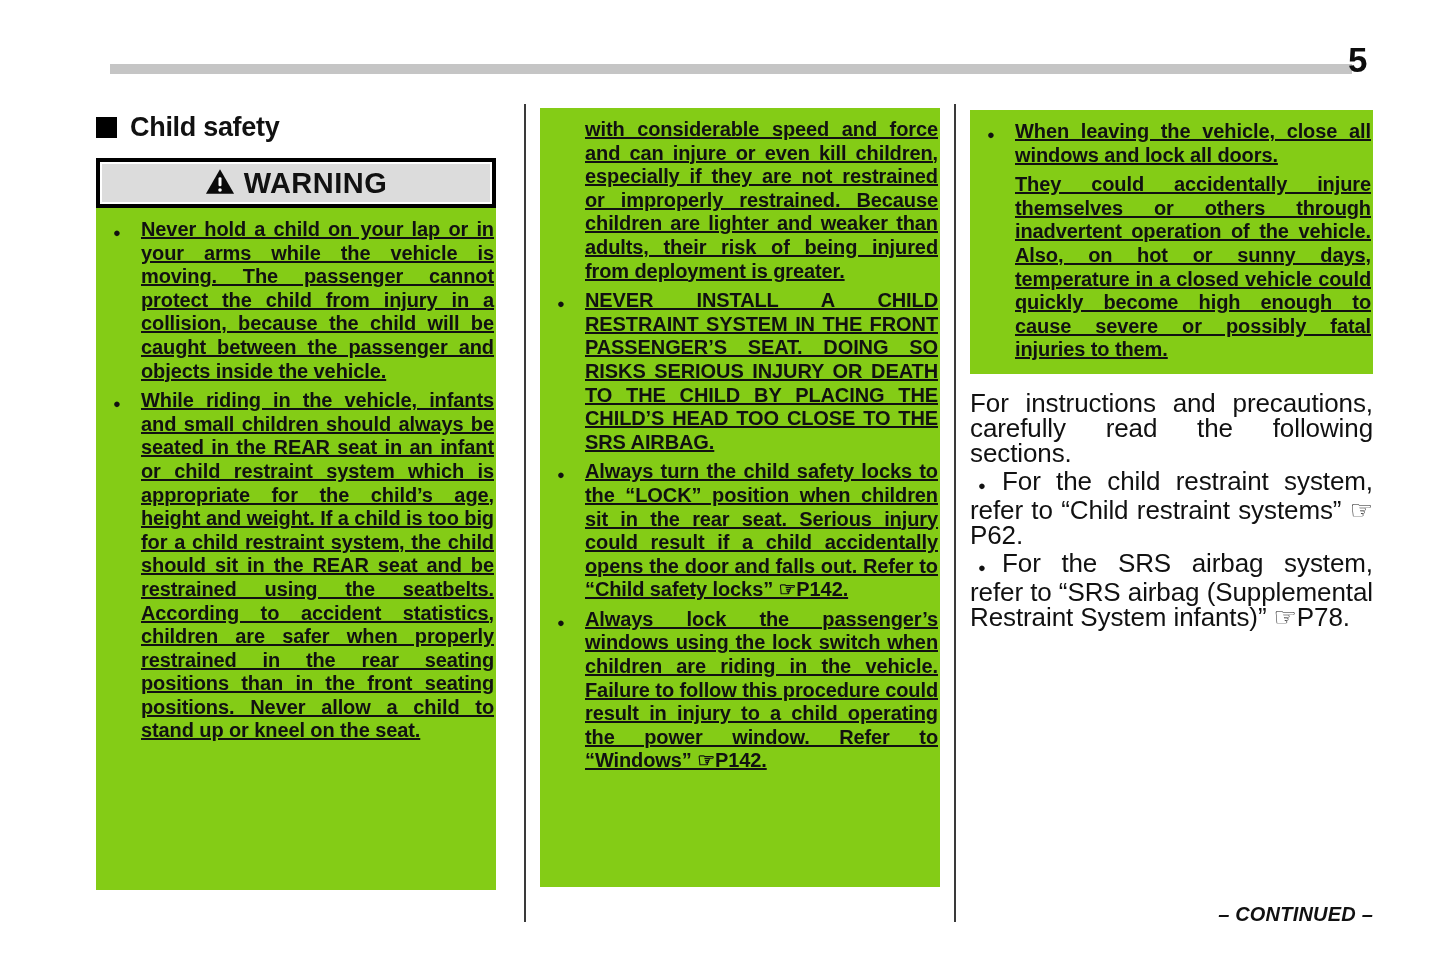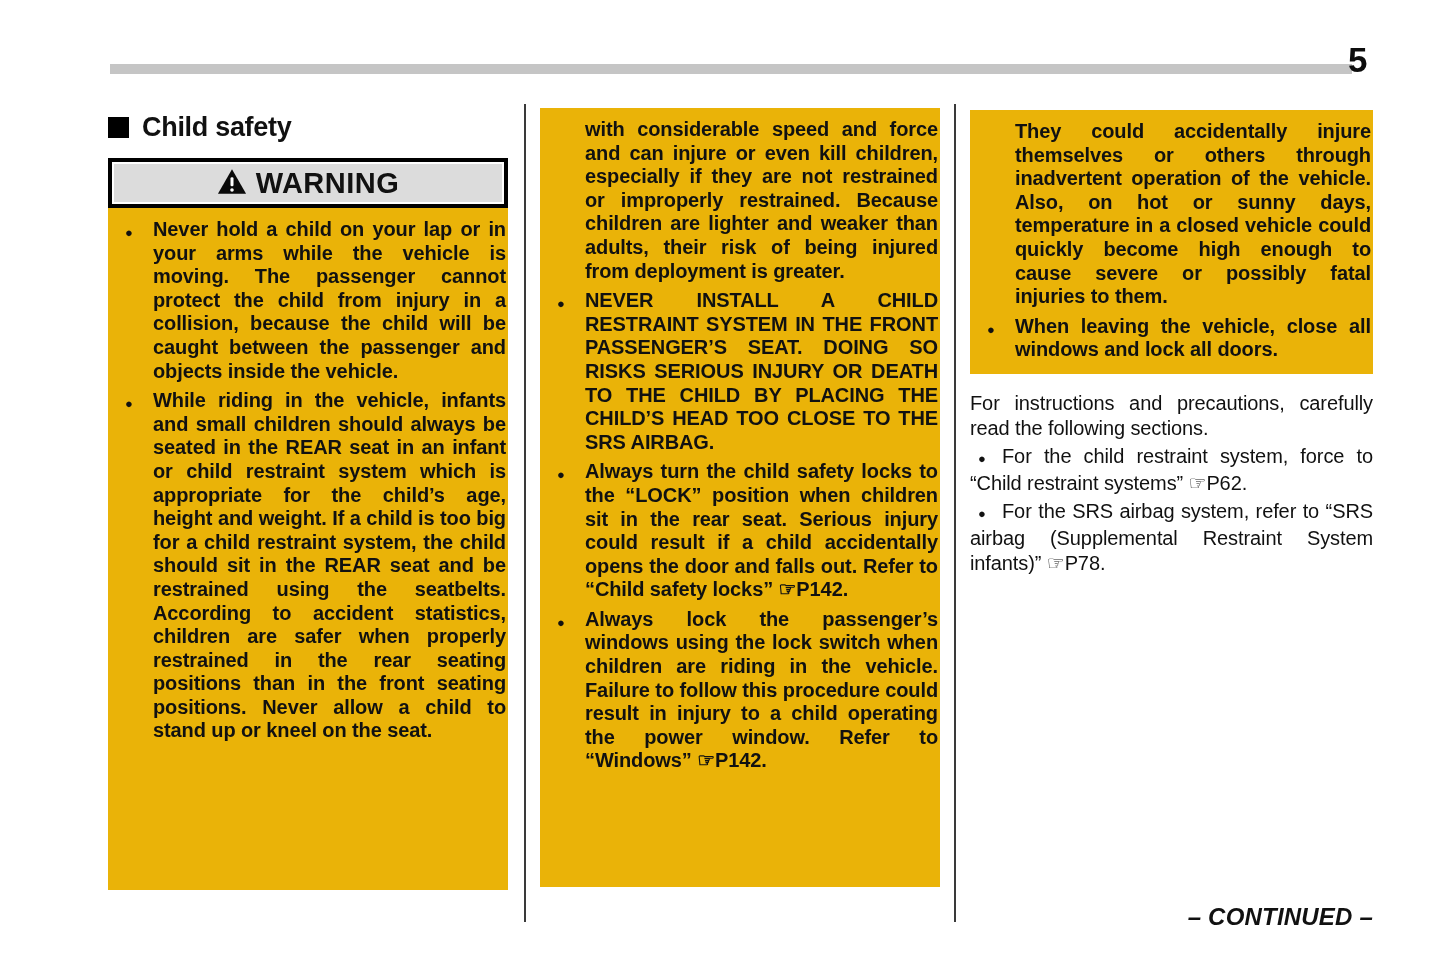--- a/index.html
+++ b/index.html
@@ -9,48 +9,48 @@
     -webkit-font-smoothing:antialiased;
   }
   .topbar{position:absolute;left:110px;top:64px;width:1242px;height:10px;background:#c5c5c5;}
   .pagenum{position:absolute;left:1348px;top:40px;font-size:35px;font-weight:bold;color:#0d0d0d;}
 
   .vdivider{position:absolute;top:104px;height:818px;width:2px;background:#3a3a3a;}
   #divider-1{left:524px;}
   #divider-2{left:954px;}
 
   .col{position:absolute;width:400px;}
-  #col-left{left:108px;top:112px;}
+  #col-left{left:96px;top:112px;}
   #col-mid{left:540px;top:108px;}
   #col-right{left:970px;top:110px;width:403px;}
 
   .section-heading{display:flex;align-items:center;gap:13px;font-size:27px;font-weight:bold;letter-spacing:-0.3px;}
   .section-square{width:21px;height:21px;background:#000;flex:0 0 auto;}
 
   .warnbox{margin-top:15px;border:4px solid #000;background:#fff;padding:2px;box-sizing:border-box;}
   .warnbox-inner{background:#dcdcdc;height:38px;display:flex;align-items:center;justify-content:center;gap:9px;
     font-size:29px;font-weight:bold;letter-spacing:0.5px;}
   .warn-tri{display:block;margin-top:-3px;}
 
-  .graybox{background:#eab308;box-sizing:border-box;padding:10px 2px 12px 0;}
+  .graybox{background:#84cc16;box-sizing:border-box;padding:10px 2px 12px 0;text-decoration:underline;}
   #col-left .graybox{margin-top:0;min-height:682px;}
   #col-mid .graybox{min-height:779px;}
   #col-right .graybox{min-height:264px;}
 
   .wpar{font-size:20px;font-weight:bold;line-height:23.6px;text-align:justify;
     margin:0 0 6px 0;padding-left:45px;position:relative;letter-spacing:-0.1px;}
   .wpar:last-child{margin-bottom:0;}
   .wbullet::before{content:"\25CF";position:absolute;left:17px;top:3px;font-size:13px;}
 
-  .bodytext{margin-top:17px;font-size:20px;line-height:25px;text-align:justify;letter-spacing:-0.1px;}
+  .bodytext{margin-top:17px;font-size:26px;line-height:25px;text-align:justify;letter-spacing:-0.1px;}
   .bodytext p{margin:0 0 3px 0;}
   .body-bullet::before{content:"\25CF";display:inline-block;box-sizing:border-box;width:32px;padding-left:8px;font-size:13px;}
 
   .footer{position:absolute;left:1150px;top:903px;width:223px;text-align:right;
-    font-size:24px;font-weight:bold;font-style:italic;letter-spacing:0.2px;}
+    font-size:20px;font-weight:bold;font-style:italic;letter-spacing:0.2px;}
 </style>
 </head>
 <body>
 
 <div class="topbar"></div>
 <div class="pagenum">5</div>
 
 <div class="vdivider" id="divider-1"></div>
 <div class="vdivider" id="divider-2"></div>
 
@@ -81,24 +81,24 @@
   <div class="graybox">
     <p class="wpar">with considerable speed and force and can injure or even kill children, especially if they are not restrained or improperly restrained. Because children are lighter and weaker than adults, their risk of being injured from deployment is greater.</p>
     <p class="wpar wbullet">NEVER INSTALL A CHILD RESTRAINT SYSTEM IN THE FRONT PASSENGER’S SEAT. DOING SO RISKS SERIOUS INJURY OR DEATH TO THE CHILD BY PLACING THE CHILD’S HEAD TOO CLOSE TO THE SRS AIRBAG.</p>
     <p class="wpar wbullet">Always turn the child safety locks to the “LOCK” position when children sit in the rear seat. Serious injury could result if a child accidentally opens the door and falls out. Refer to “Child safety locks” ☞P142.</p>
     <p class="wpar wbullet">Always lock the passenger’s windows using the lock switch when children are riding in the vehicle. Failure to follow this procedure could result in injury to a child operating the power window. Refer to “Windows” ☞P142.</p>
   </div>
 </div>
 
 <div class="col" id="col-right">
   <div class="graybox">
+    <p class="wpar wbullet">When leaving the vehicle, close all windows and lock all doors.</p>
     <p class="wpar">They could accidentally injure themselves or others through inadvertent operation of the vehicle. Also, on hot or sunny days, temperature in a closed vehicle could quickly become high enough to cause severe or possibly fatal injuries to them.</p>
-    <p class="wpar wbullet">When leaving the vehicle, close all windows and lock all doors.</p>
   </div>
 
   <div class="bodytext">
     <p>For instructions and precautions, carefully read the following sections.</p>
-    <p class="body-bullet">For the child restraint system, force to “Child restraint systems” ☞P62.</p>
+    <p class="body-bullet">For the child restraint system, refer to “Child restraint systems” ☞P62.</p>
     <p class="body-bullet">For the SRS airbag system, refer to “SRS airbag (Supplemental Restraint System infants)” ☞P78.</p>
   </div>
 </div>
 
 <div class="footer">– CONTINUED –</div>
 
 </body></html>

